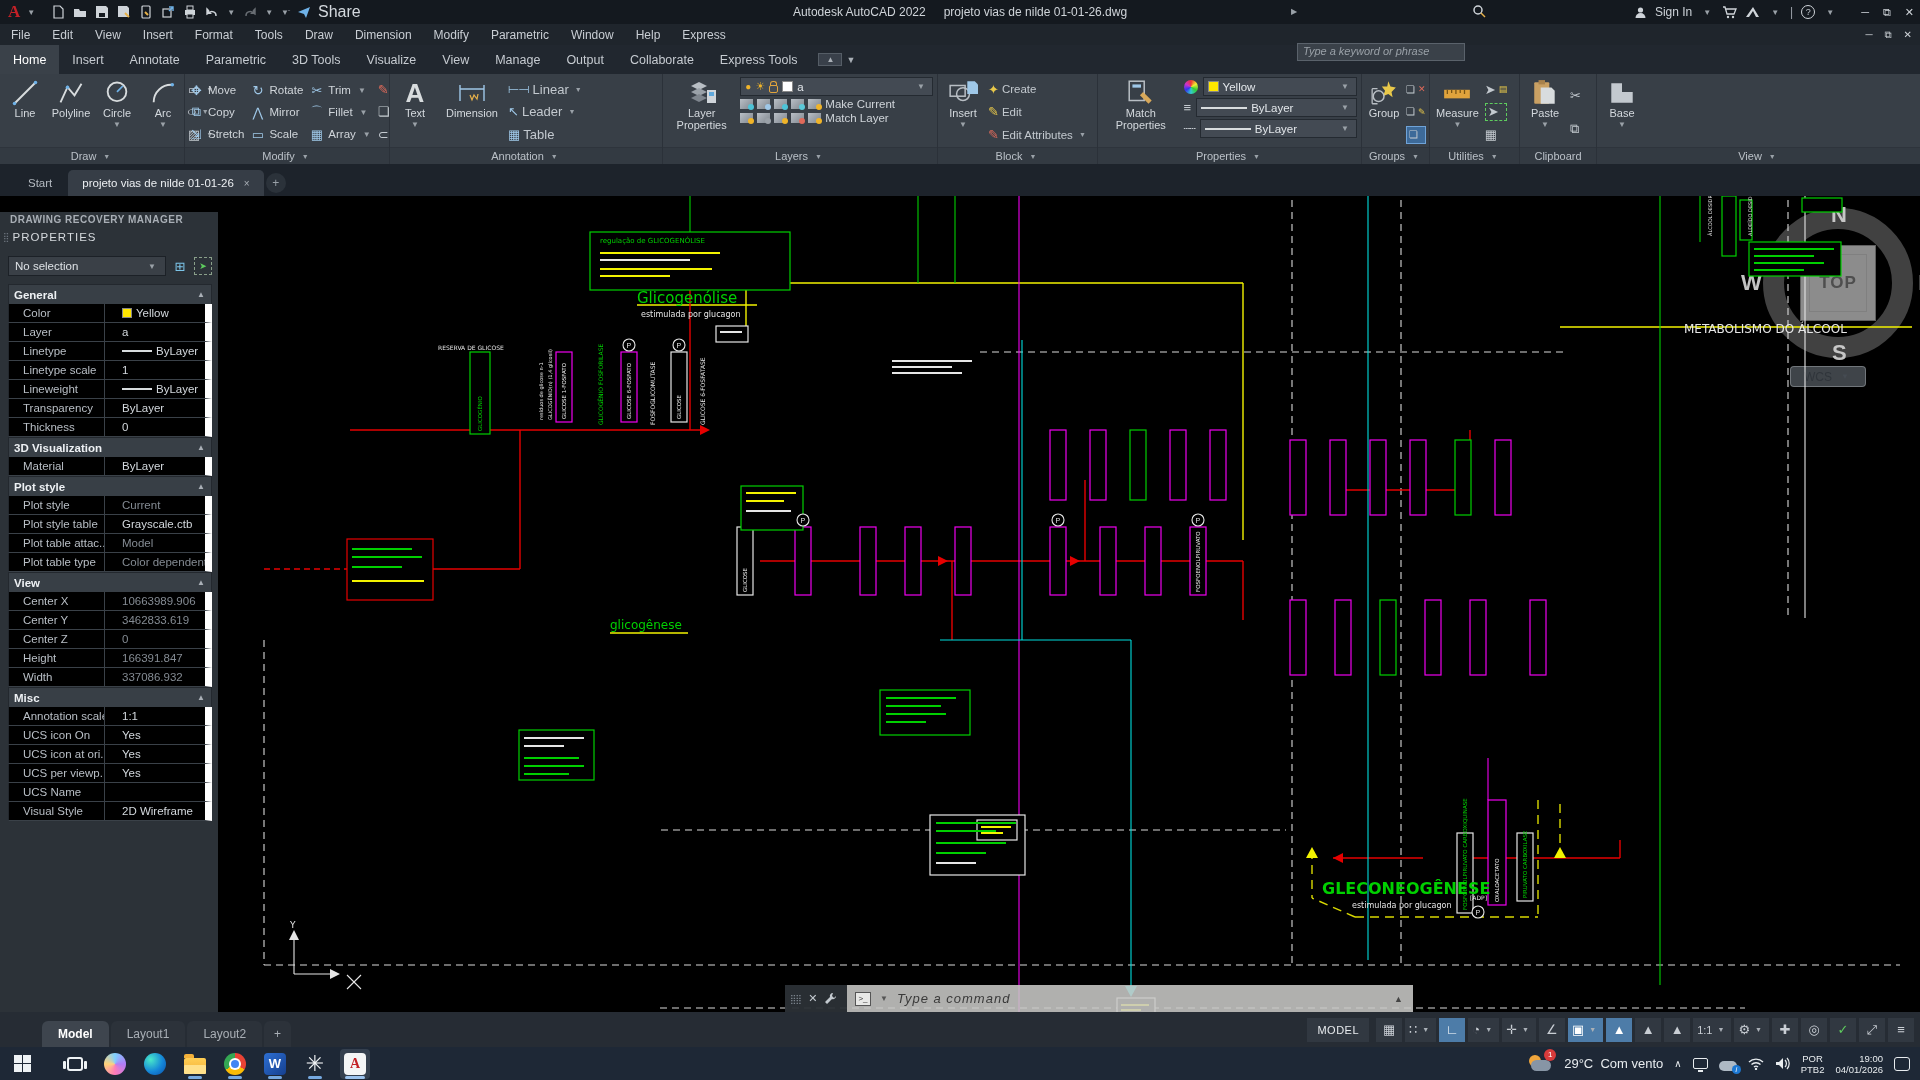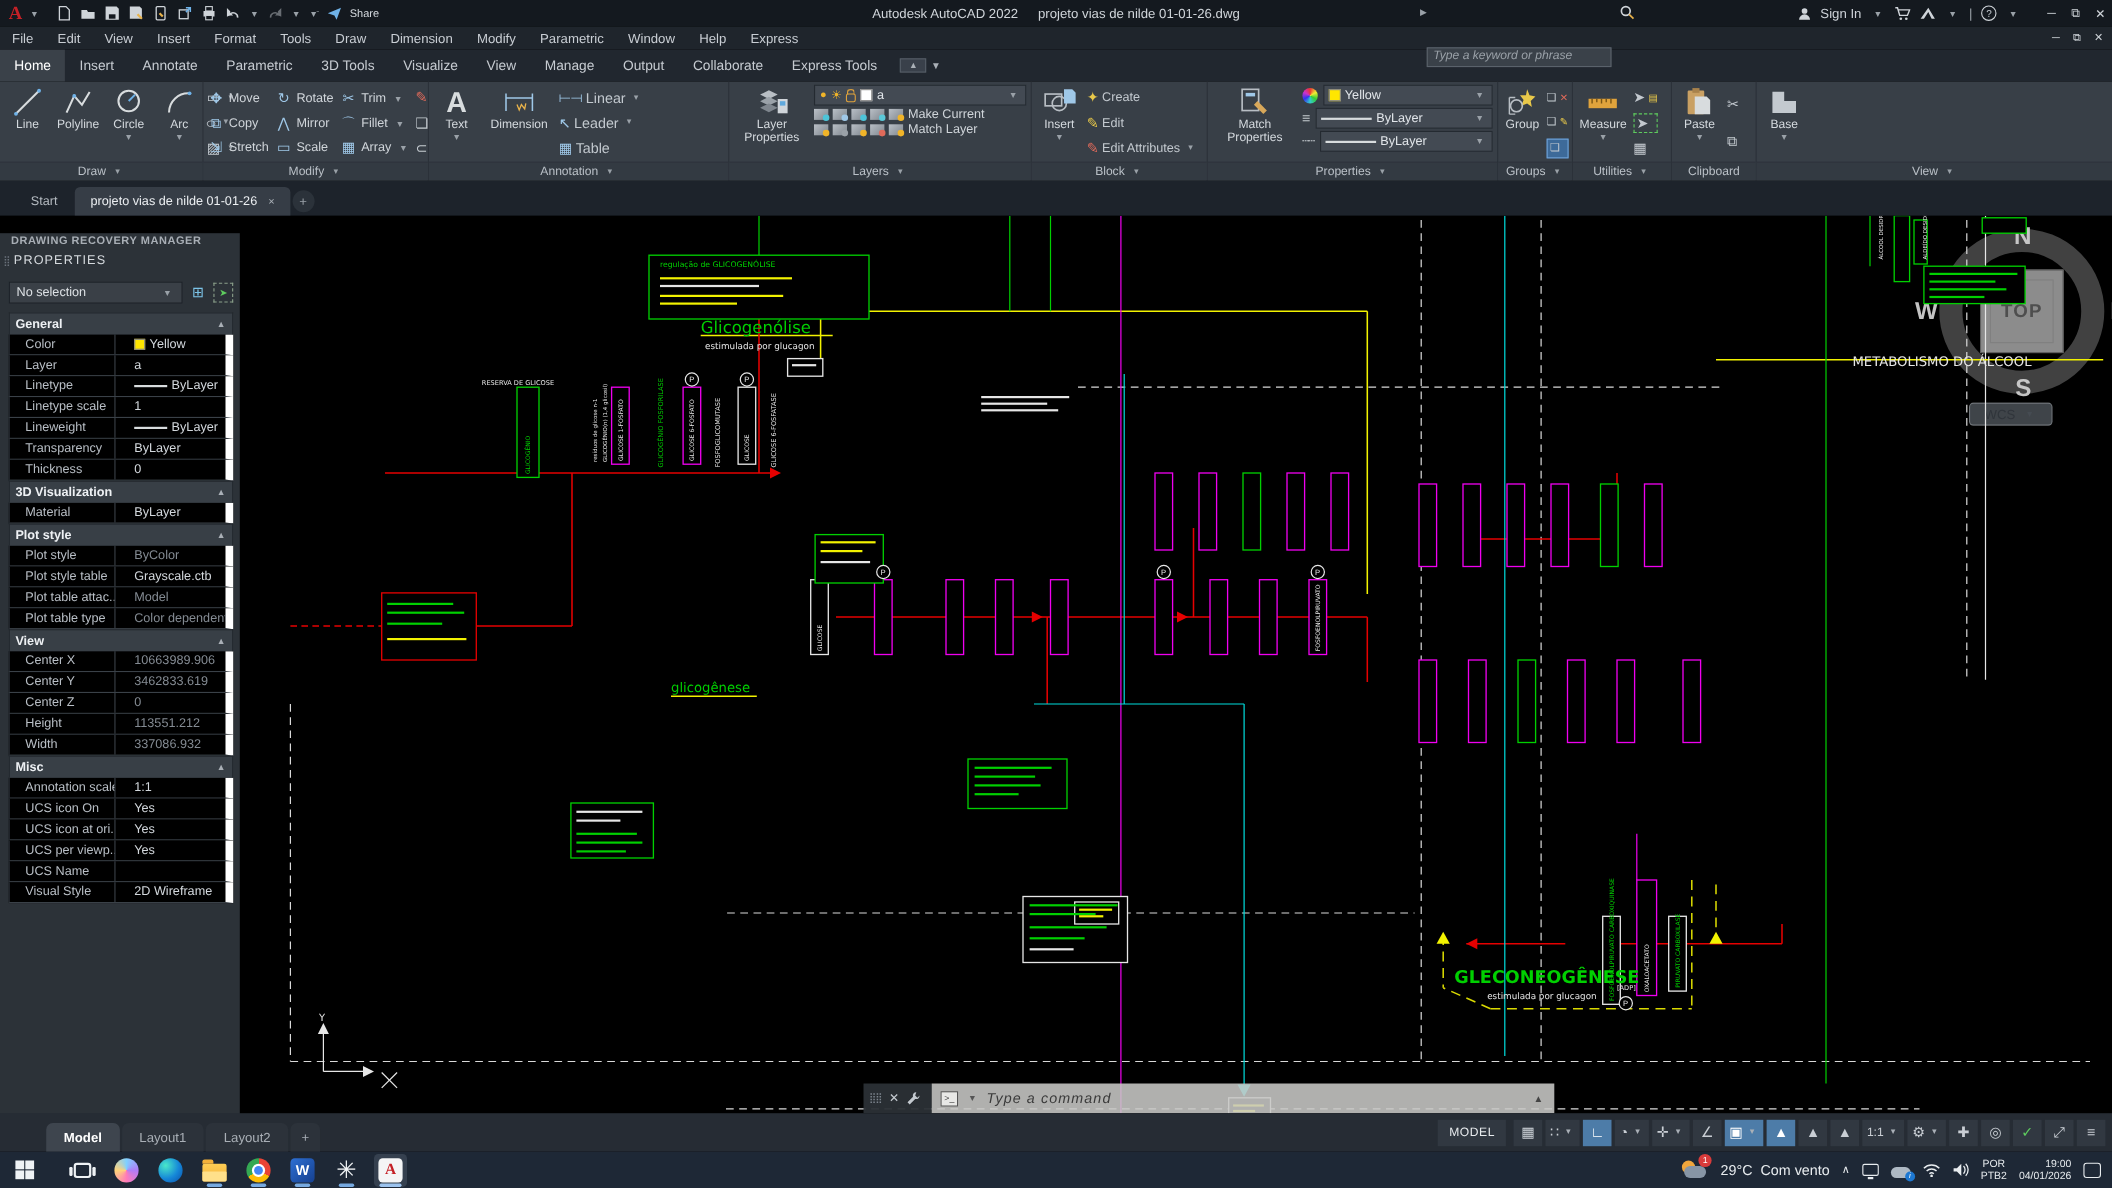--- a/index.html
+++ b/index.html
@@ -10,21 +10,21 @@
   svg { display:block; }
 
   
   #titlebar { position:absolute; left:0; top:0; width:1920px; height:24px; background:#14191f;
     display:flex; align-items:center; z-index:50; }
   .acad-logo { color:#c42127; font-weight:bold; font-size:17px; margin:0 4px 0 8px; font-family:"Liberation Serif",serif;}
   .caret { font-size:8px; color:#9aa1a8; margin:0 3px; }
   .qat { display:flex; align-items:center; gap:2px; margin-left:10px; }
   .qat-btn { width:20px; height:20px; display:flex; align-items:center; justify-content:center; }
   .qat-btn svg { width:14px; height:14px; }
-  .share-lbl { color:#d4d9de; margin-left:2px; font-size:10px; }
+  .share-lbl { color:#d4d9de; margin-left:2px; font-size:16px; }
   #title-center { position:absolute; left:0; right:0; text-align:center; font-size:12px; color:#cfd4d9; pointer-events:none; }
   #title-center b { font-weight:normal; margin-left:18px; }
   .tsearch { position:absolute; left:1297px; top:3px; width:168px; height:18px; background:#3a4149;
     border:1px solid #5a626b; color:#9aa1a8; font-style:italic; font-size:11px; padding:1px 5px;margin-top:40px; }
   .titlebar-right { position:absolute; right:6px; top:0; height:24px; display:flex; align-items:center; gap:8px; }
   .tb-ic { color:#c3c9cf; font-size:12px; }
   .win-btns { display:flex; gap:14px; margin-left:16px; color:#cfd4d9; font-size:11px; }
   .tsearch-go { position:absolute; left:1472px; top:4px; }
 
   
@@ -817,21 +817,21 @@
           <span>ByLayer</span>
         </div>
       </div>
       <div class="sec-h">
         <span>Plot style</span>
         <span class="chev">▲</span>
       </div>
       <div class="prow">
         <div class="pl">Plot style</div>
         <div class="pv gray">
-          <span>ByColor</span>
+          <span>Current</span>
         </div>
       </div>
       <div class="prow">
         <div class="pl">Plot style table</div>
         <div class="pv">
           <span>Grayscale.ctb</span>
         </div>
       </div>
       <div class="prow">
         <div class="pl">Plot table attac...</div>
@@ -863,21 +863,21 @@
       </div>
       <div class="prow">
         <div class="pl">Center Z</div>
         <div class="pv gray">
           <span>0</span>
         </div>
       </div>
       <div class="prow">
         <div class="pl">Height</div>
         <div class="pv gray">
-          <span>113551.212</span>
+          <span>166391.847</span>
         </div>
       </div>
       <div class="prow">
         <div class="pl">Width</div>
         <div class="pv gray">
           <span>337086.932</span>
         </div>
       </div>
       <div class="sec-h">
         <span>Misc</span>

